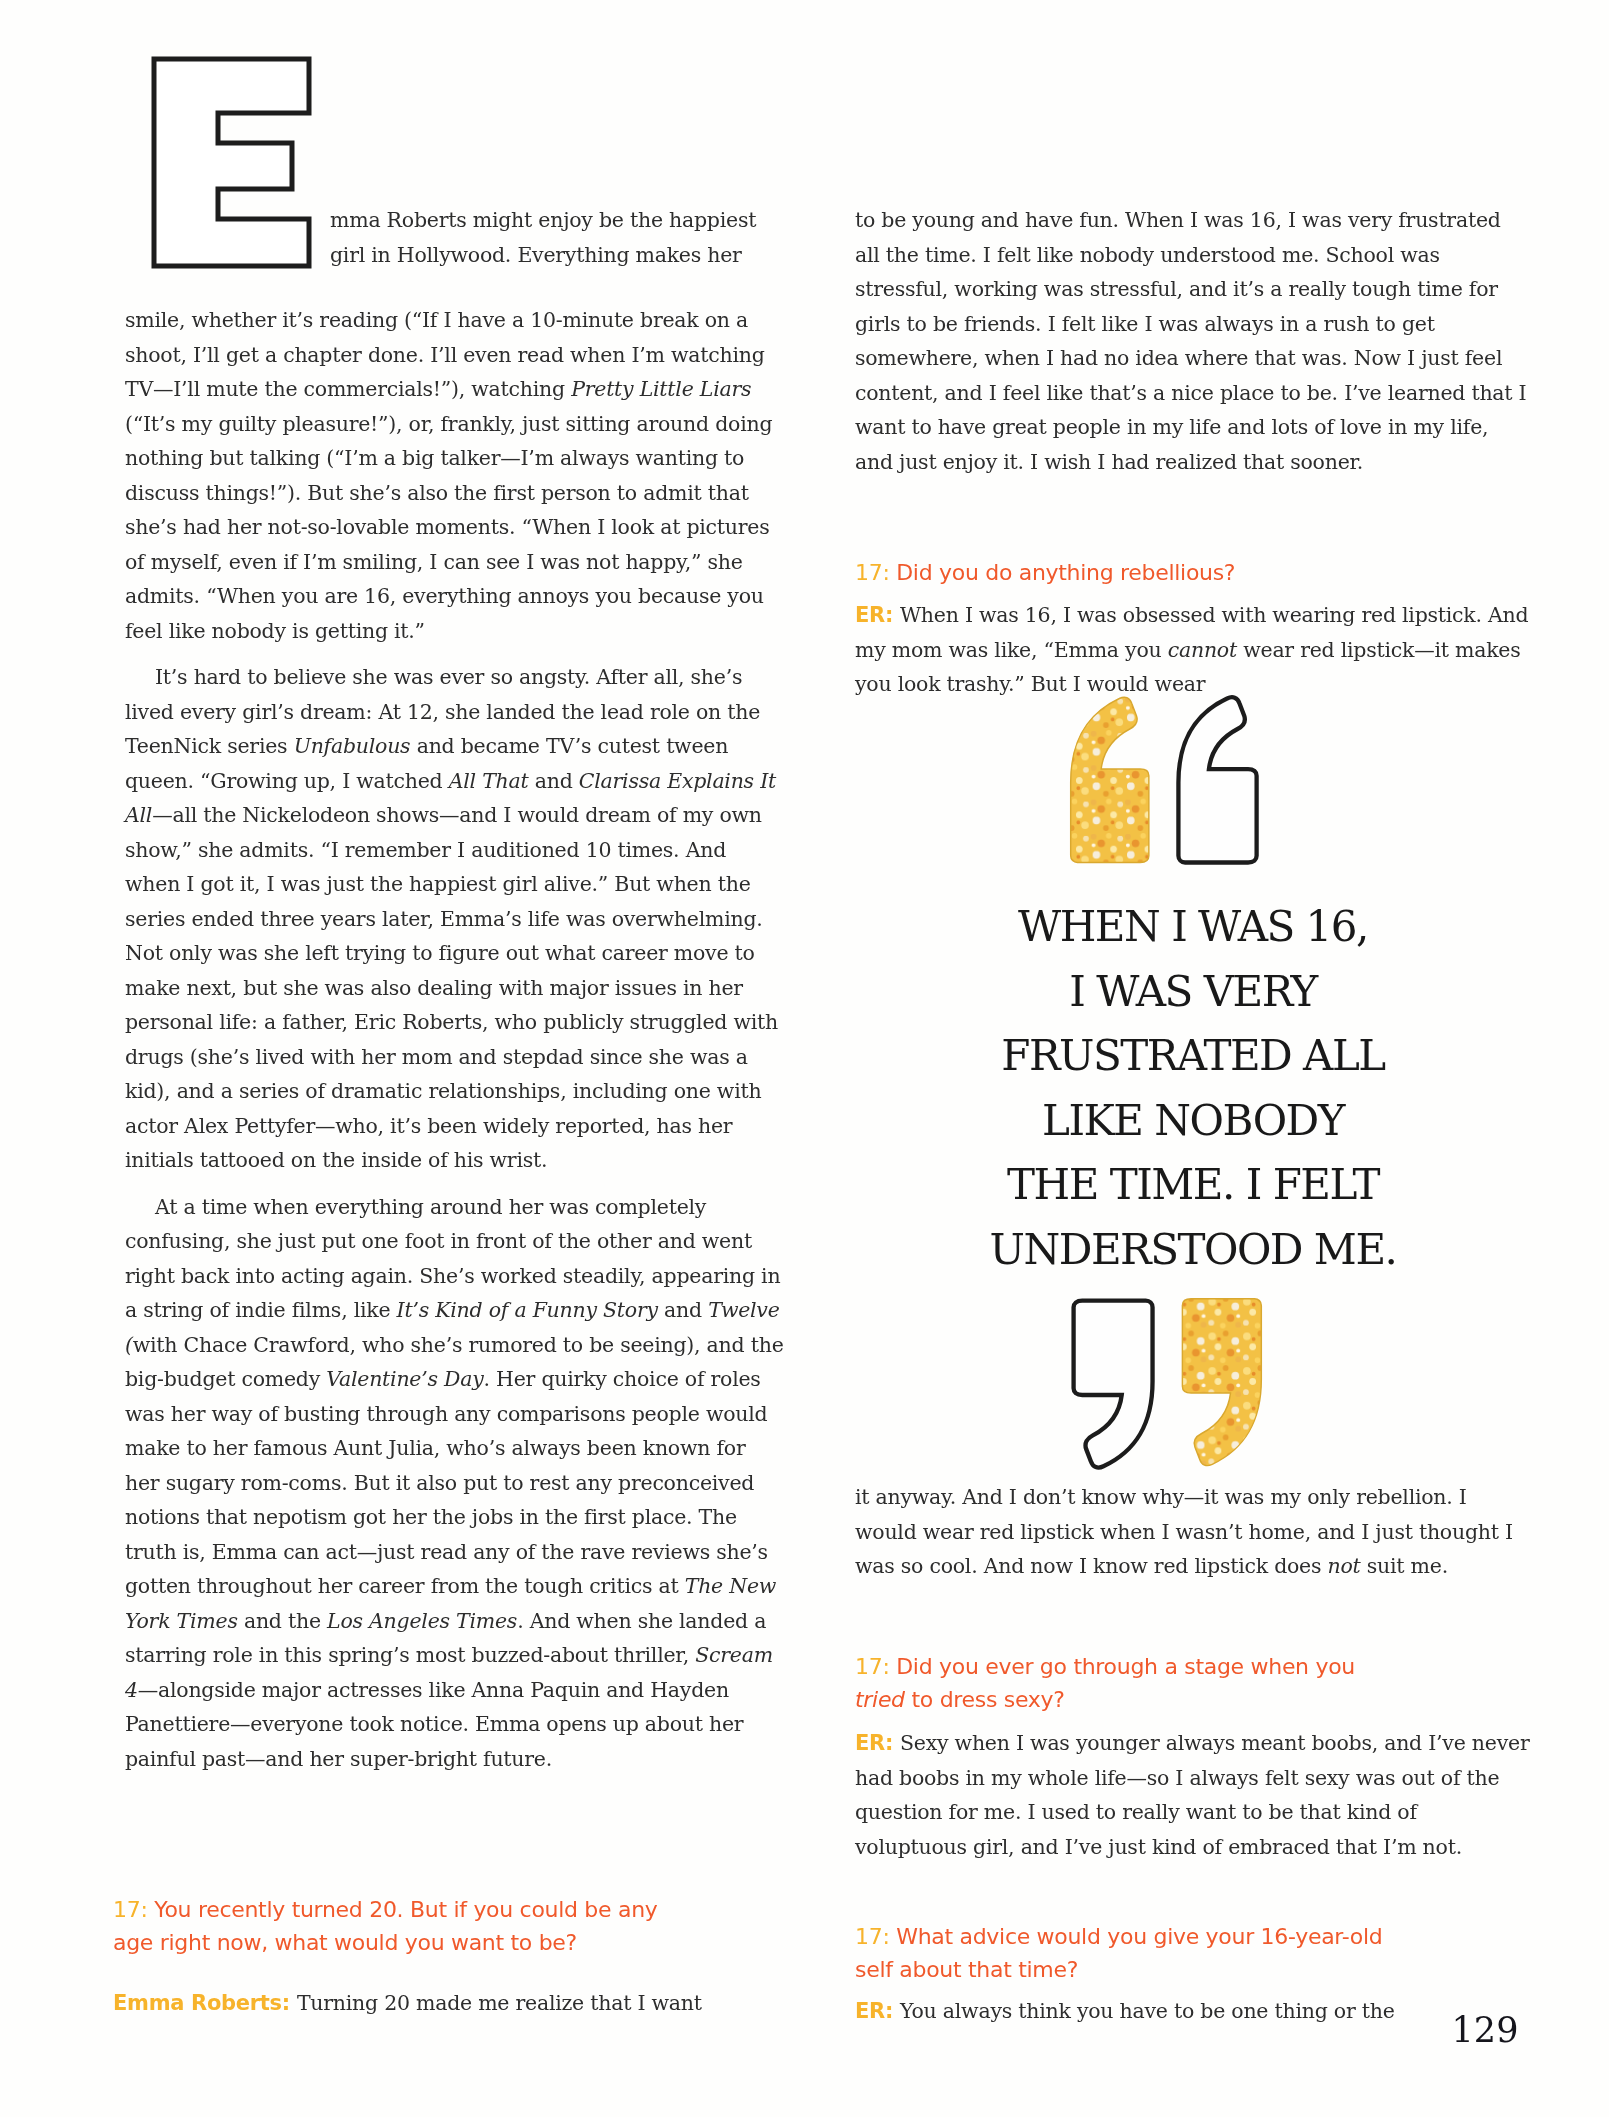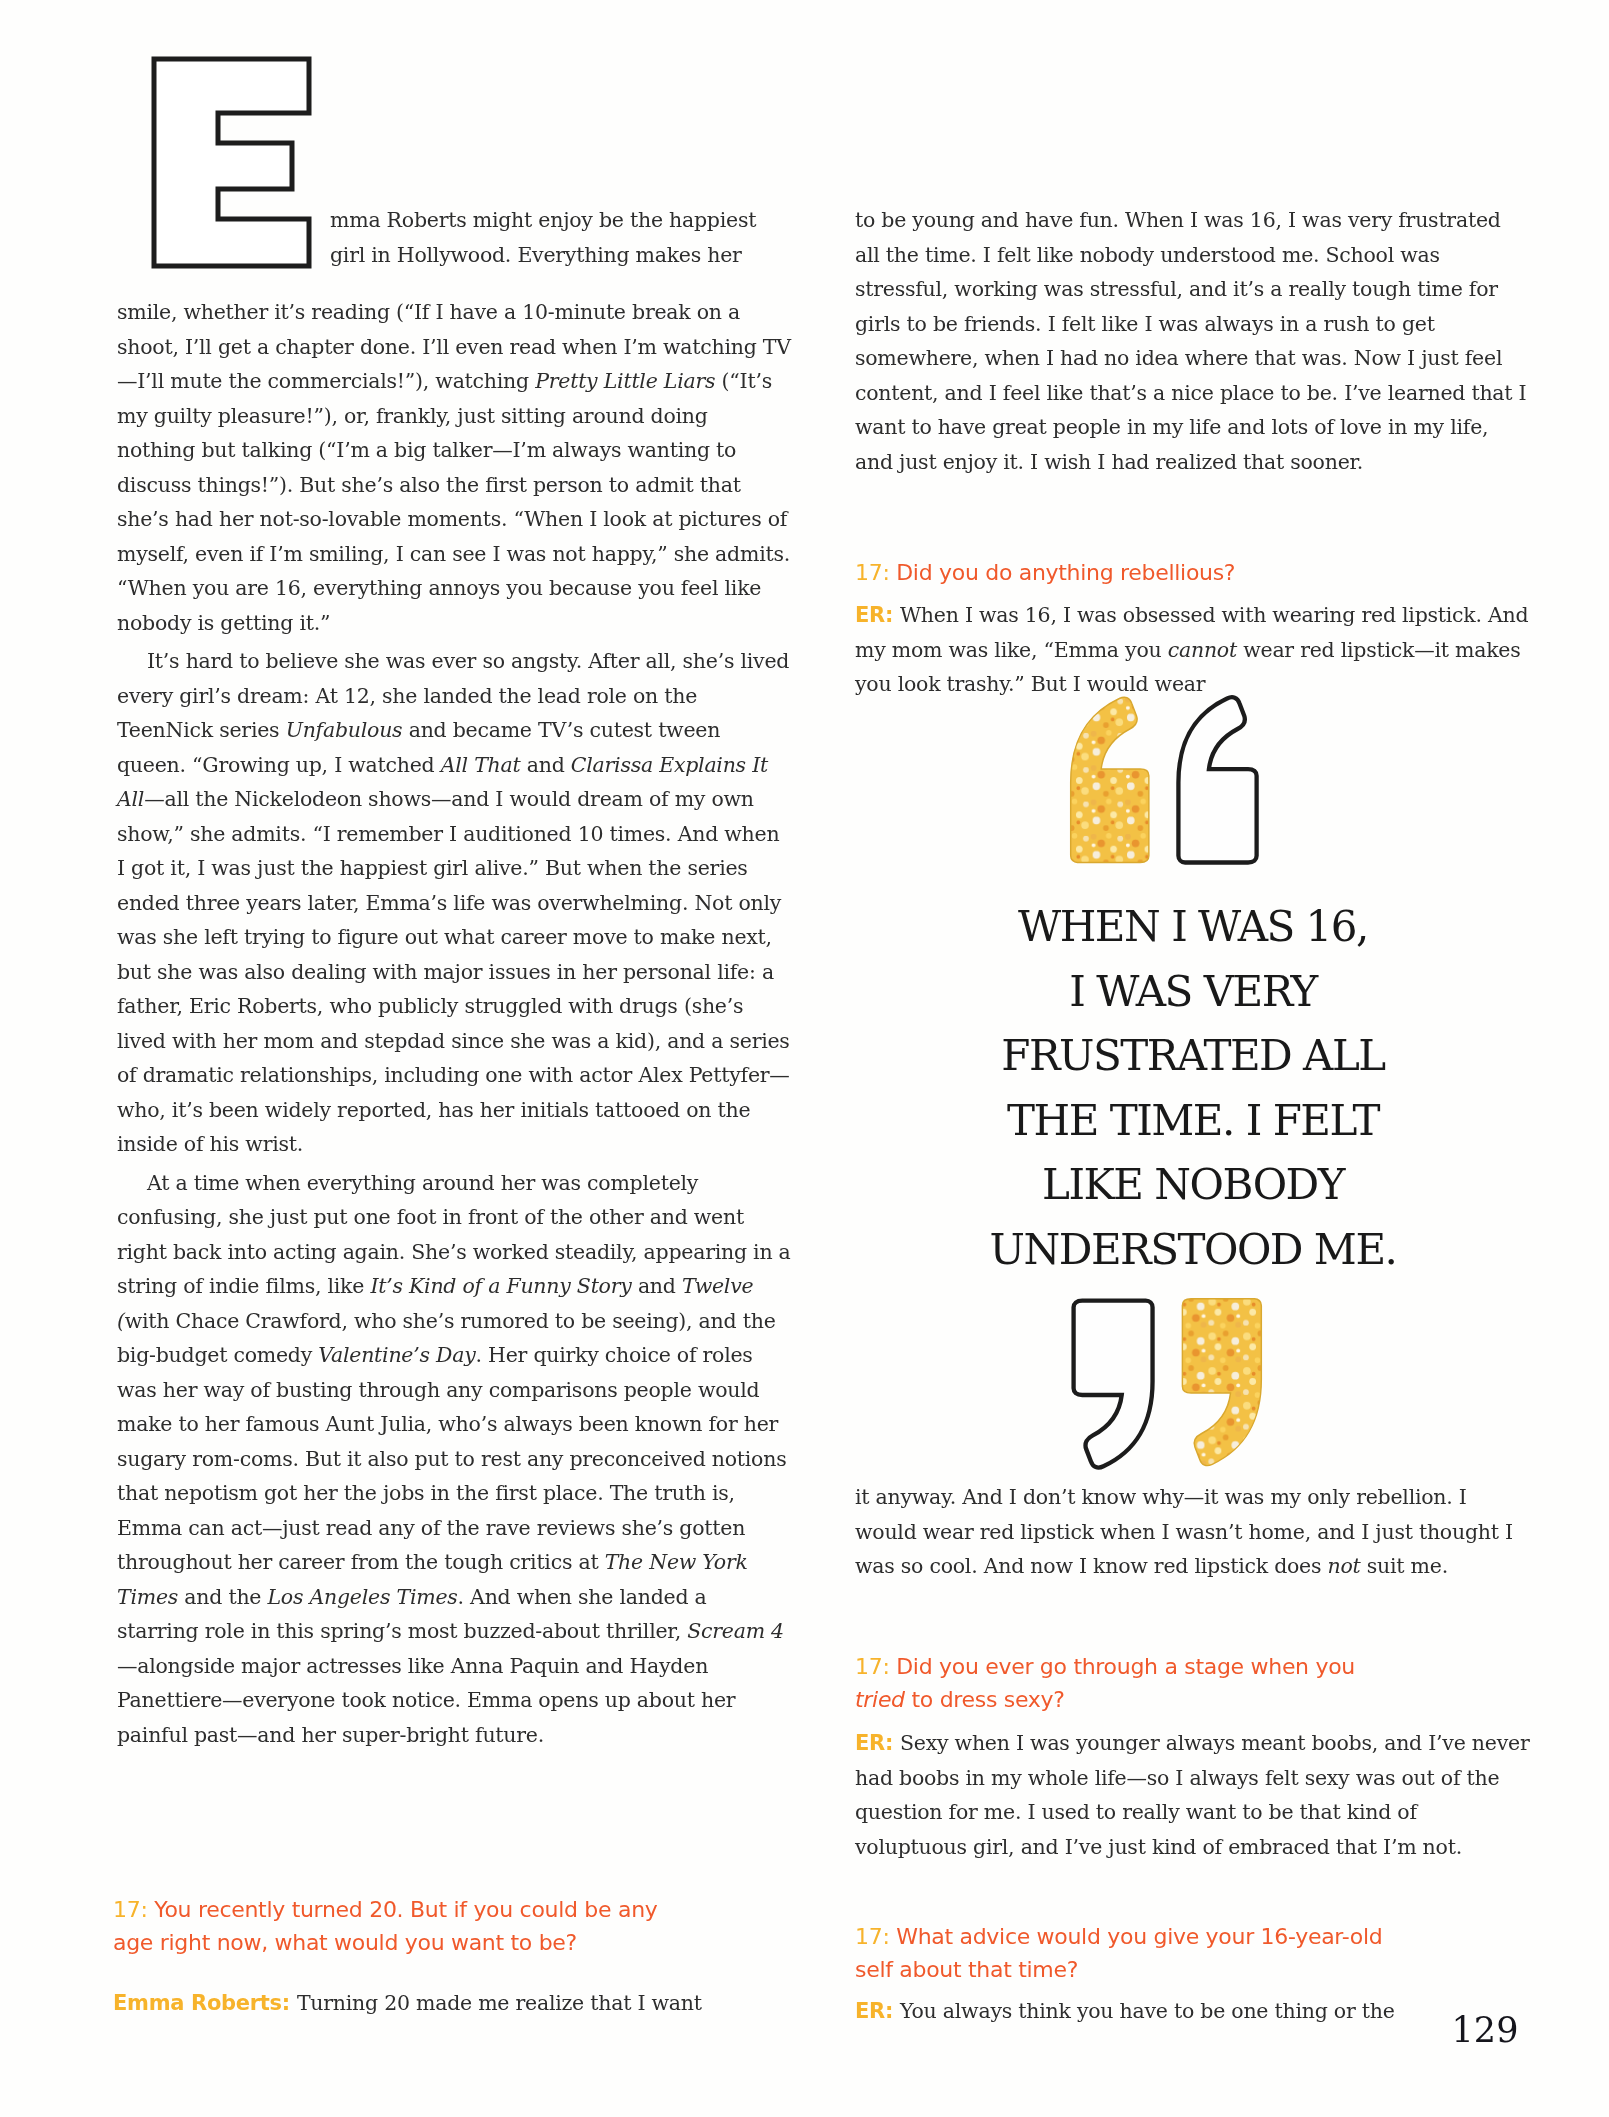--- a/index.html
+++ b/index.html
@@ -7,21 +7,21 @@
     width:1609px;height:2117px;position:relative;background:#fefefd;
     font-family:"DejaVu Serif", serif;color:var(--ink,#2d2d2d);
     overflow:hidden;
   }
   .abs{position:absolute;}
   
   .bodytext{
     font-size:20.5px;line-height:34.5px;letter-spacing:-0.25px;
     text-align:left;color:var(--ink,#2d2d2d);
   }
-  .bodytext p{margin:4px;}
+  .bodytext p{margin:12px;}
   .bodytext p.ind{text-indent:30px;}
   .seg-i{font-style:italic;}
   
   #dropcap{left:150px;top:55px;width:163px;height:215px;}
   
   #intro-lines{left:330px;top:203px;width:480px;}
   
   #left-flow{left:113px;top:291px;width:683px;height:1600px;overflow:hidden;}
   #left-q1{left:113px;top:1893px;width:683px;}
   #left-a1{left:113px;top:1986px;width:683px;}
@@ -106,22 +106,22 @@
   </g>
   <g transform="translate(113,6)">
     <path transform="rotate(180 50 87)" fill="#fefefe" stroke="#1c1c1c" stroke-width="4.5" d="M20,4 H86 C90,4 93,7 93,11 V88 C93,132 76,160 42,176 C36,179 31,177 29,171 L24,158 C22,152 25,147 31,144 C50,134 59,119 61,102 H20 C14,102 11,99 11,95 V11 C11,7 14,4 20,4 Z"></path>
   </g>
 </svg>
 
 <div id="pull-quote" class="abs">
     <div>WHEN I WAS 16,</div>
     <div>I WAS VERY</div>
     <div>FRUSTRATED ALL</div>
+    <div>LIKE NOBODY</div>
     <div>THE TIME. I FELT</div>
-    <div>LIKE NOBODY</div>
     <div>UNDERSTOOD ME.</div>
   </div>
 
 <svg id="close-quotes" class="abs" viewBox="0 0 215 180" xmlns="http://www.w3.org/2000/svg" aria-hidden="true">
   <g transform="translate(0,2)">
     <path fill="#fefefe" stroke="#1c1c1c" stroke-width="4.5" d="M20,4 H86 C90,4 93,7 93,11 V88 C93,132 76,160 42,176 C36,179 31,177 29,171 L24,158 C22,152 25,147 31,144 C50,134 59,119 61,102 H20 C14,102 11,99 11,95 V11 C11,7 14,4 20,4 Z"></path>
   </g>
   <g transform="translate(113,0)">
     <path fill="url(#gl)" stroke="#d9a82f" stroke-width="1.5" d="M20,4 H86 C90,4 93,7 93,11 V88 C93,132 76,160 42,176 C36,179 31,177 29,171 L24,158 C22,152 25,147 31,144 C50,134 59,119 61,102 H20 C14,102 11,99 11,95 V11 C11,7 14,4 20,4 Z"></path>
   </g>

